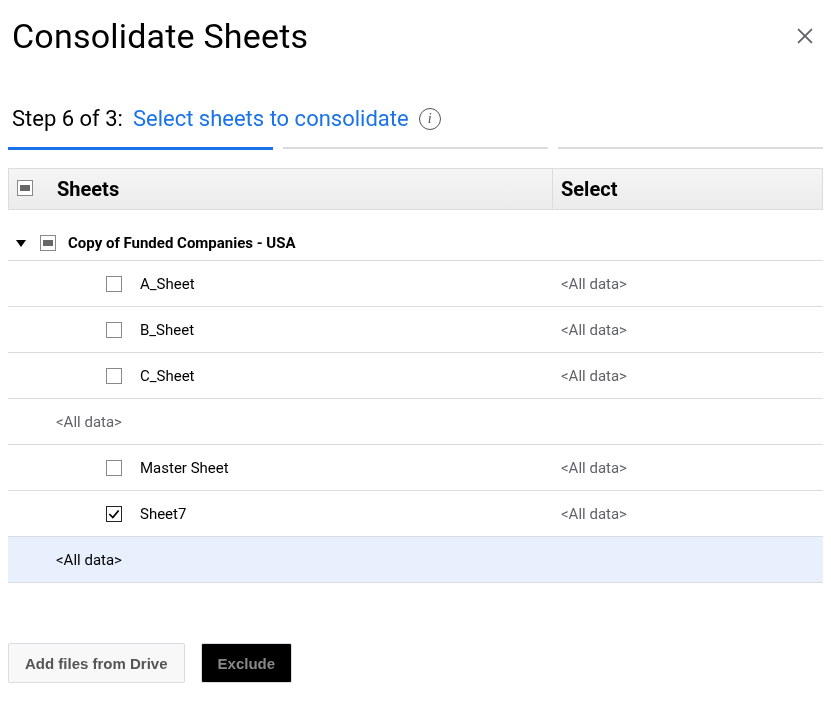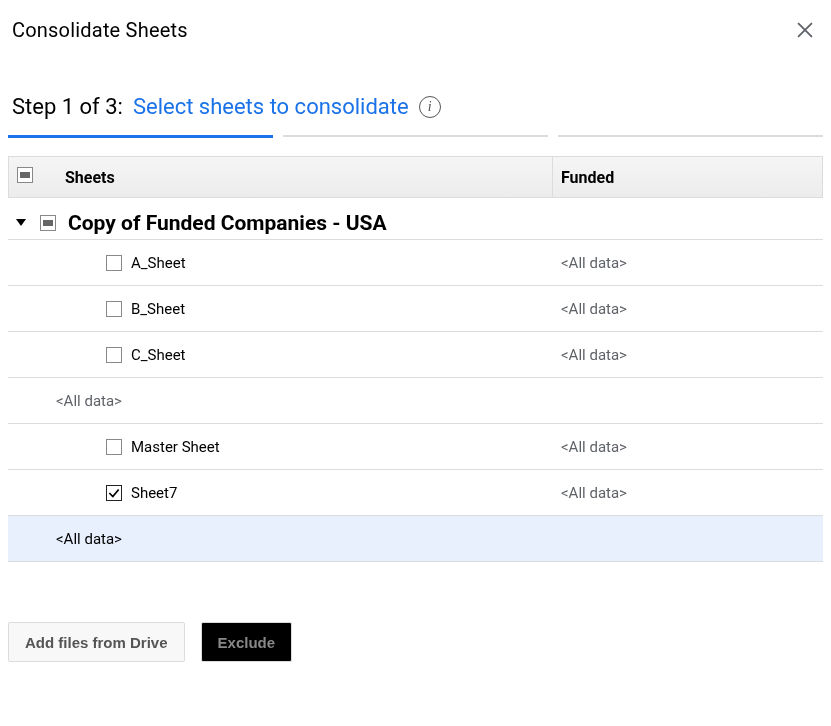--- a/index.html
+++ b/index.html
@@ -22,21 +22,21 @@
 
   
   .hdr {
     display: flex;
     align-items: center;
     justify-content: space-between;
     padding: 6px 4px 10px 4px;
   }
   .hdr h1 {
     margin: 0;
-    font-size: 20px;
+    font-size: 34px;
     font-weight: 400;
     letter-spacing: 0.2px;
   }
   .close-x {
     width: 28px; height: 28px;
     display:flex; align-items:center; justify-content:center;
     color: var(--muted);
     cursor:pointer;
   }
 
@@ -78,32 +78,31 @@
   }
   .thead, .group-row, .trow {
     display:grid;
     grid-template-columns: 40px 1fr 270px;
     align-items:center;
   }
   .thead {
     background: linear-gradient(#f5f5f5,#ececec);
     border:1px solid var(--border);
     font-weight:700;
-    font-size:16px;
+    font-size:20px;
     height:42px;
-    gap:8px;
   }
   .thead > div { padding:0 8px; }
   .th-ranges { border-left:1px solid var(--border); height:100%; display:flex; align-items:center; }
 
   .group-row {
     border-bottom:1px solid var(--border);
-    height:42px;
+    height:51px;
     font-weight:700;
-    font-size:21px;
+    font-size:15px;
   }
   .group-cell { display:flex; align-items:center; gap:12px; padding-left:8px; }
   .caret {
     width:0; height:0;
     border-left:5px solid transparent;
     border-right:5px solid transparent;
     border-top:7px solid #000;
     margin-right:2px;
   }
   .cbox {
@@ -124,21 +123,21 @@
   .cbox.checked { border-color:#222; }
   .cbox.checked.blue-chk svg path { stroke: var(--blue); }
   .cbox.checked.blue-chk { border-color: var(--blue); }
 
   .trow {
     border-bottom:1px solid var(--border);
     height:46px;
     font-size:15px;
   }
   .trow.selected { background: var(--highlight); }
-  .name-cell { display:flex; align-items:center; gap:9px; padding-left:58px; }
+  .name-cell { display:flex; align-items:center; gap:18px; padding-left:58px; }
   .name-cell .lbl { color:#000; }
   .range-cell { color: var(--muted); padding-left:8px; }
   .trow.selected .range-cell { color:#000; }
 
   
   .actions {
     display:flex;
     gap:16px;
     margin-top:60px;
   }
@@ -165,39 +164,39 @@
 <div class="hdr">
   <h1>Consolidate Sheets</h1>
   <div class="close-x">
     <svg viewBox="0 0 24 24" width="22" height="22">
         <path d="M5 5 L19 19 M19 5 L5 19" stroke="currentColor" stroke-width="2" stroke-linecap="round" fill="none"></path>
       </svg>
   </div>
 </div>
 
 <div class="stepline">
-  <span class="bold"><span>Step 1 of 3:</span></span>
+  <span class="bold"><span>Step 6 of 3:</span></span>
   <span class="blue">Select sheets to consolidate</span>
   <span class="info">i</span>
 </div>
 
 <div class="progress">
   <div class="seg active"></div>
   <div class="seg"></div>
   <div class="seg"></div>
 </div>
 
 <div class="sheet-table">
   <div class="thead">
     <div>
       <span class="cbox indet"></span>
     </div>
     <div>Sheets</div>
     <div class="th-ranges">
-      <span>Funded</span>
+      <span>Select</span>
     </div>
   </div>
 
   <div class="group-row">
     <div></div>
     <div class="group-cell" style="grid-column:1 / span 3; padding-left:8px;">
       <span class="caret"></span>
       <span class="cbox indet"></span>
       <span>Copy of Funded Companies - USA</span>
     </div>

